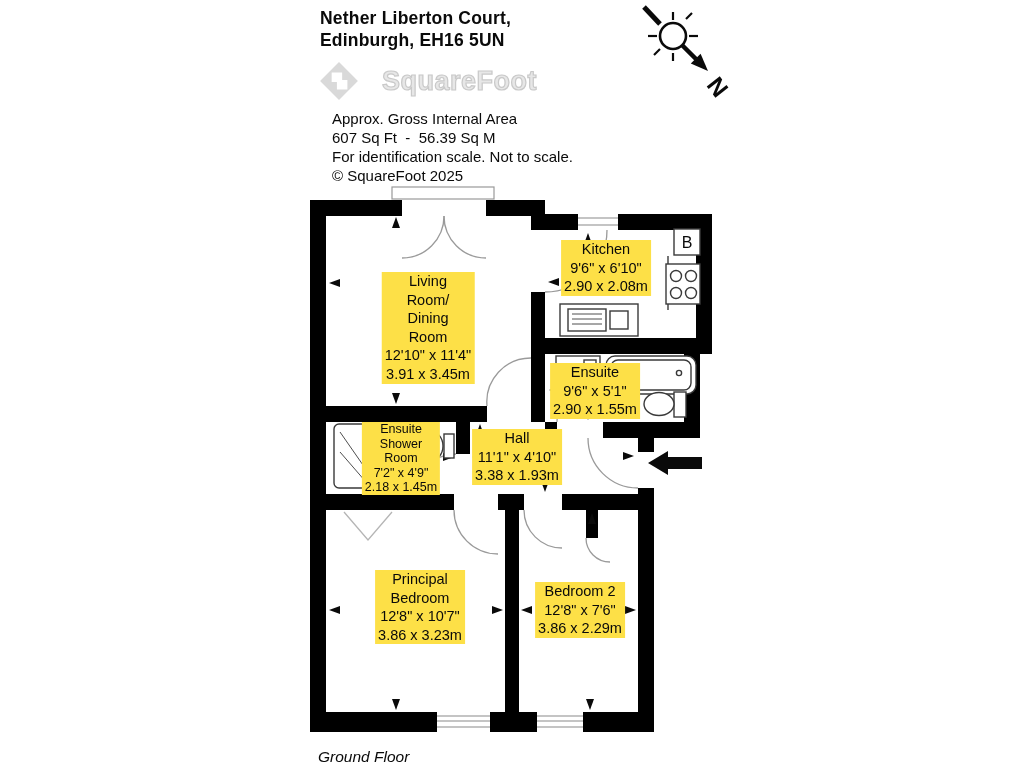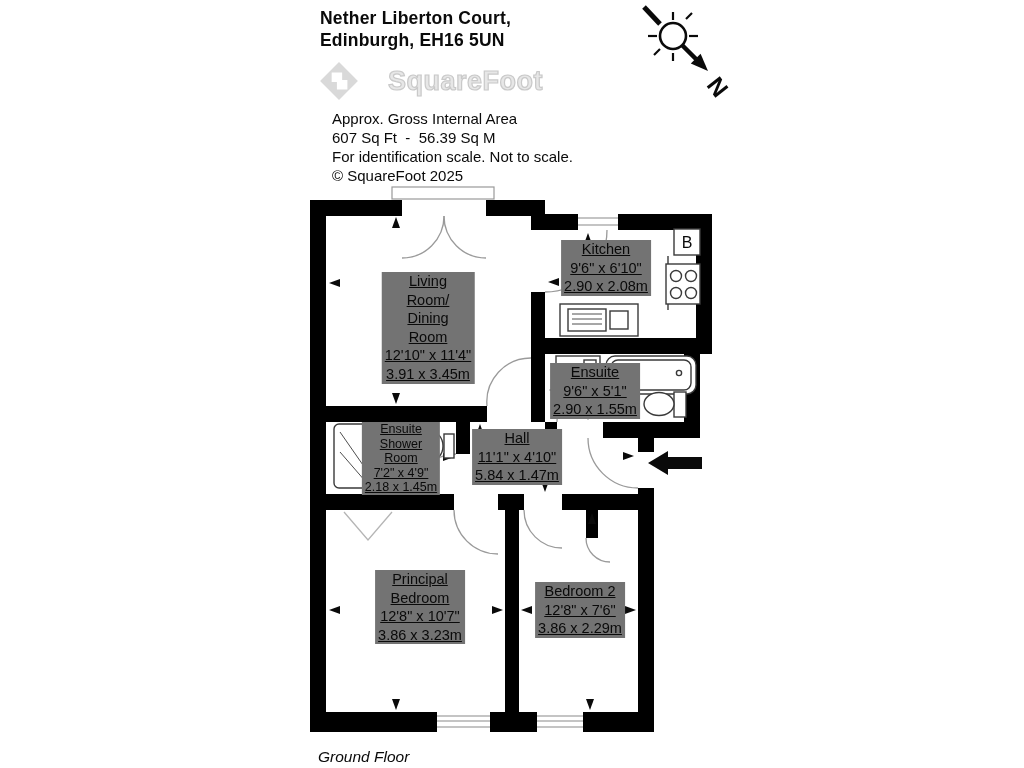--- a/index.html
+++ b/index.html
@@ -1,26 +1,26 @@
 <!DOCTYPE html>
 <html><head>
 <meta charset="utf-8">
 <style>
   html,body{margin:0;padding:0;background:#ffffff;}
   #canvas{position:relative;width:1024px;height:768px;background:#ffffff;overflow:hidden;
           font-family:"Liberation Sans", sans-serif;color:#0a0a0a;}
   .abs{position:absolute;}
   
   .title-line{font-size:17.5px;font-weight:bold;line-height:22px;letter-spacing:0.2px;}
-  .logo-row{display:flex;align-items:center;gap:28px;}
+  .logo-row{display:flex;align-items:center;gap:22px;}
   .logo-text{font-size:27px;font-weight:bold;color:#e7e7e7;-webkit-text-stroke:1.2px #c9c9c9;letter-spacing:0.5px;}
   .area-line{font-size:15px;line-height:19px;white-space:pre-wrap;}
   .floor-label{font-size:15.5px;}
   
-  .room-label{transform:translateX(-50%);text-align:center;background:#737373;padding:0 3px;z-index:3;text-decoration:underline;}
+  .room-label{transform:translateX(-50%);text-align:center;background:#fde047;padding:0 3px;z-index:3;}
   .rl{font-size:14.5px;line-height:18.6px;white-space:nowrap;}
   .room-label.small .rl{font-size:12.5px;line-height:14.6px;}
   svg{display:block;}
   .plan-svg{position:absolute;left:0;top:0;z-index:2;pointer-events:none;}
 </style>
 </head>
 <body>
 
 <div id="canvas">
 
@@ -244,21 +244,21 @@
     <div class="rl">Ensuite</div>
     <div class="rl">Shower</div>
     <div class="rl">Room</div>
     <div class="rl">7'2" x 4'9"</div>
     <div class="rl">2.18 x 1.45m</div>
   </div>
 
   <div class="abs room-label" style="left:517px;top:429px;">
     <div class="rl">Hall</div>
     <div class="rl">11'1" x 4'10"</div>
-    <div class="rl">5.84 x 1.47m</div>
+    <div class="rl">3.38 x 1.93m</div>
   </div>
 
   <div class="abs room-label" style="left:420px;top:570px;">
     <div class="rl">Principal</div>
     <div class="rl">Bedroom</div>
     <div class="rl">12'8" x 10'7"</div>
     <div class="rl">3.86 x 3.23m</div>
   </div>
 
   <div class="abs room-label" style="left:580px;top:582px;">

